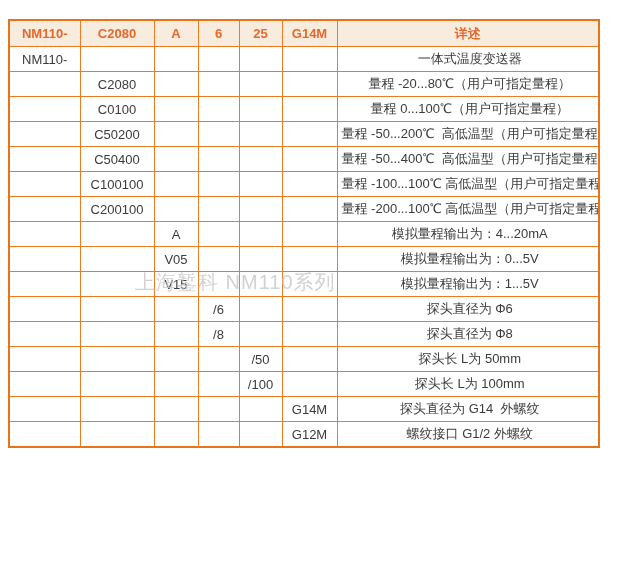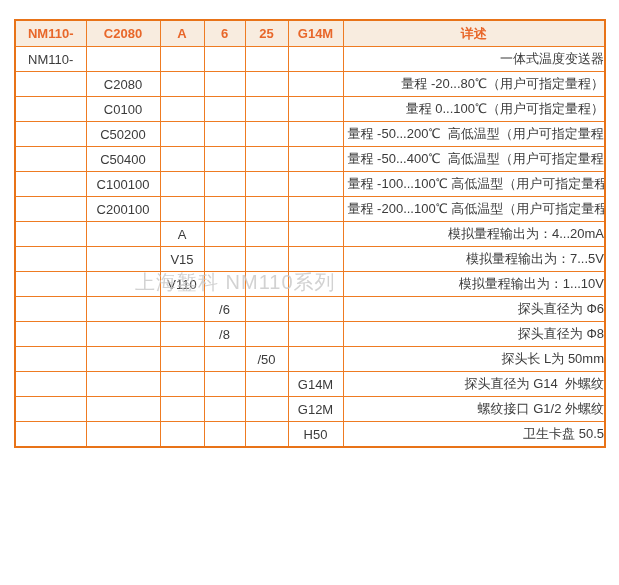--- a/index.html
+++ b/index.html
@@ -18,21 +18,21 @@
   body {
     width: 619px;
     height: 585px;
     background: var(--page_bg);
     font-family: "Liberation Sans", sans-serif;
     position: relative;
     overflow: hidden;
   }
   .table-wrap {
     position: absolute;
-    left: 14px;
+    left: 8px;
     top: 19px;
     width: 592px;
   }
   table {
     border-collapse: collapse;
     table-layout: fixed;
     width: 100%;
     border: 2px solid var(--border_outer);
   }
   th, td {
@@ -49,21 +49,21 @@
     padding: 0;
   }
   td {
     font-size: 13px;
     color: var(--text);
     height: 24px;
     text-align: center;
     padding: 0;
   }
   td.desc {
-    text-align: right;
+    text-align: center;
     padding-left: 4px;
     white-space: pre;
   }
   .col-c1 { width: 71px; }
   .col-c2 { width: 74px; }
   .col-c3 { width: 44px; }
   .col-c4 { width: 41px; }
   .col-c5 { width: 43px; }
   .col-c6 { width: 55px; }
   .col-c7 { width: auto; }
@@ -177,34 +177,34 @@
           <td></td>
           <td>A</td>
           <td></td>
           <td></td>
           <td></td>
           <td class="desc">模拟量程输出为：4...20mA</td>
         </tr>
         <tr>
           <td></td>
           <td></td>
+          <td>V05</td>
+          <td></td>
+          <td></td>
+          <td></td>
+          <td class="desc">模拟量程输出为：0...5V</td>
+        </tr>
+        <tr>
+          <td></td>
+          <td></td>
           <td>V15</td>
           <td></td>
           <td></td>
           <td></td>
-          <td class="desc">模拟量程输出为：7...5V</td>
-        </tr>
-        <tr>
-          <td></td>
-          <td></td>
-          <td>V110</td>
-          <td></td>
-          <td></td>
-          <td></td>
-          <td class="desc">模拟量程输出为：1...10V</td>
+          <td class="desc">模拟量程输出为：1...5V</td>
         </tr>
         <tr>
           <td></td>
           <td></td>
           <td></td>
           <td>/6</td>
           <td></td>
           <td></td>
           <td class="desc">探头直径为 Φ6</td>
         </tr>
@@ -218,43 +218,43 @@
           <td class="desc">探头直径为 Φ8</td>
         </tr>
         <tr>
           <td></td>
           <td></td>
           <td></td>
           <td></td>
           <td>/50</td>
           <td></td>
           <td class="desc">探头长 L为 50mm</td>
+        </tr>
+        <tr>
+          <td></td>
+          <td></td>
+          <td></td>
+          <td></td>
+          <td>/100</td>
+          <td></td>
+          <td class="desc">探头长 L为 100mm</td>
         </tr>
         <tr>
           <td></td>
           <td></td>
           <td></td>
           <td></td>
           <td></td>
           <td>G14M</td>
           <td class="desc">探头直径为 G14  外螺纹</td>
         </tr>
         <tr>
           <td></td>
           <td></td>
           <td></td>
           <td></td>
           <td></td>
           <td>G12M</td>
           <td class="desc">螺纹接口 G1/2 外螺纹</td>
-        </tr>
-        <tr>
-          <td></td>
-          <td></td>
-          <td></td>
-          <td></td>
-          <td></td>
-          <td>H50</td>
-          <td class="desc">卫生卡盘 50.5</td>
         </tr>
       </tbody>
   </table>
 </div>
 
 </body></html>

